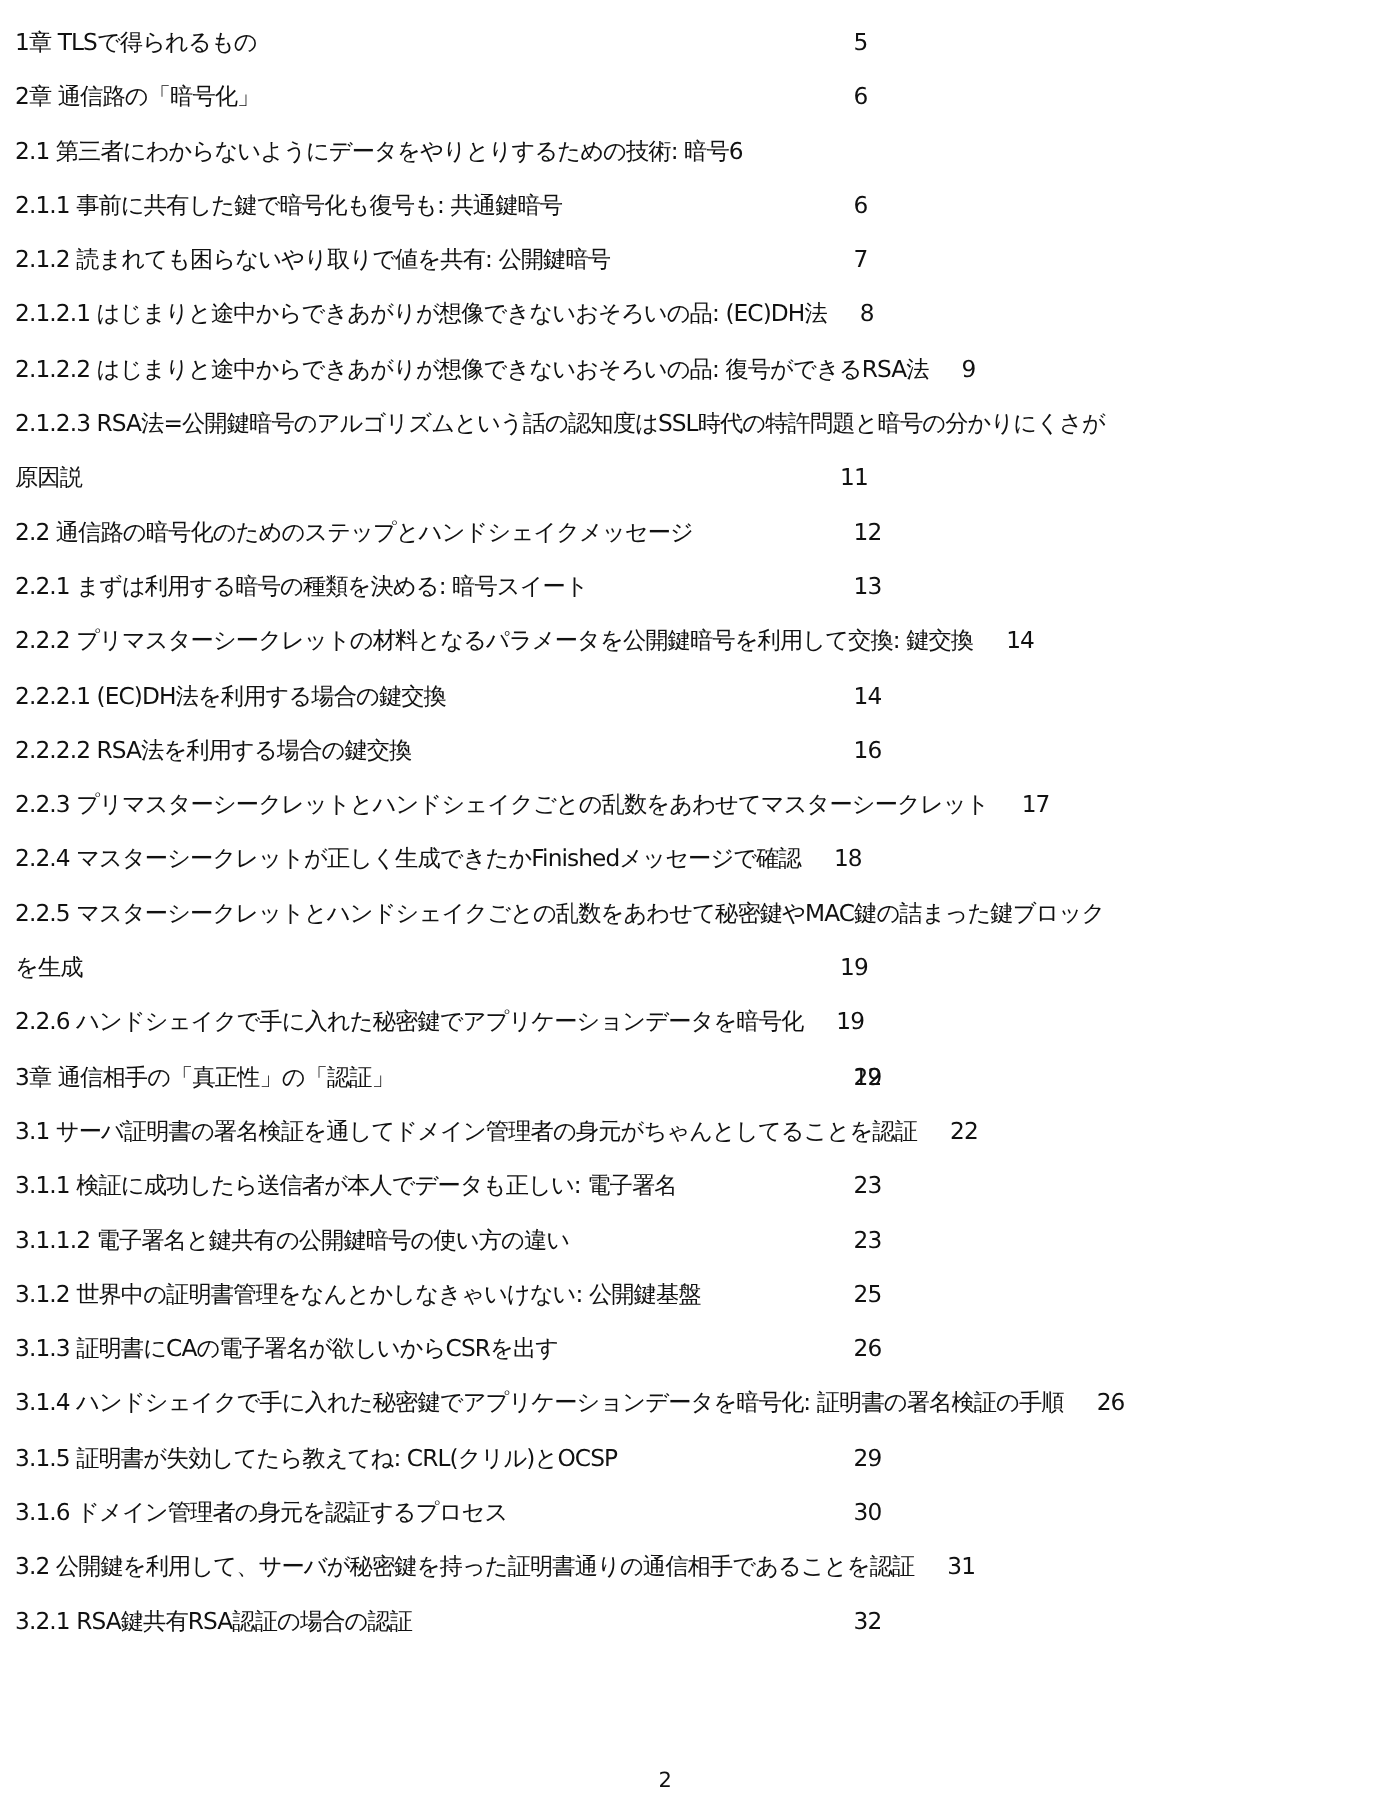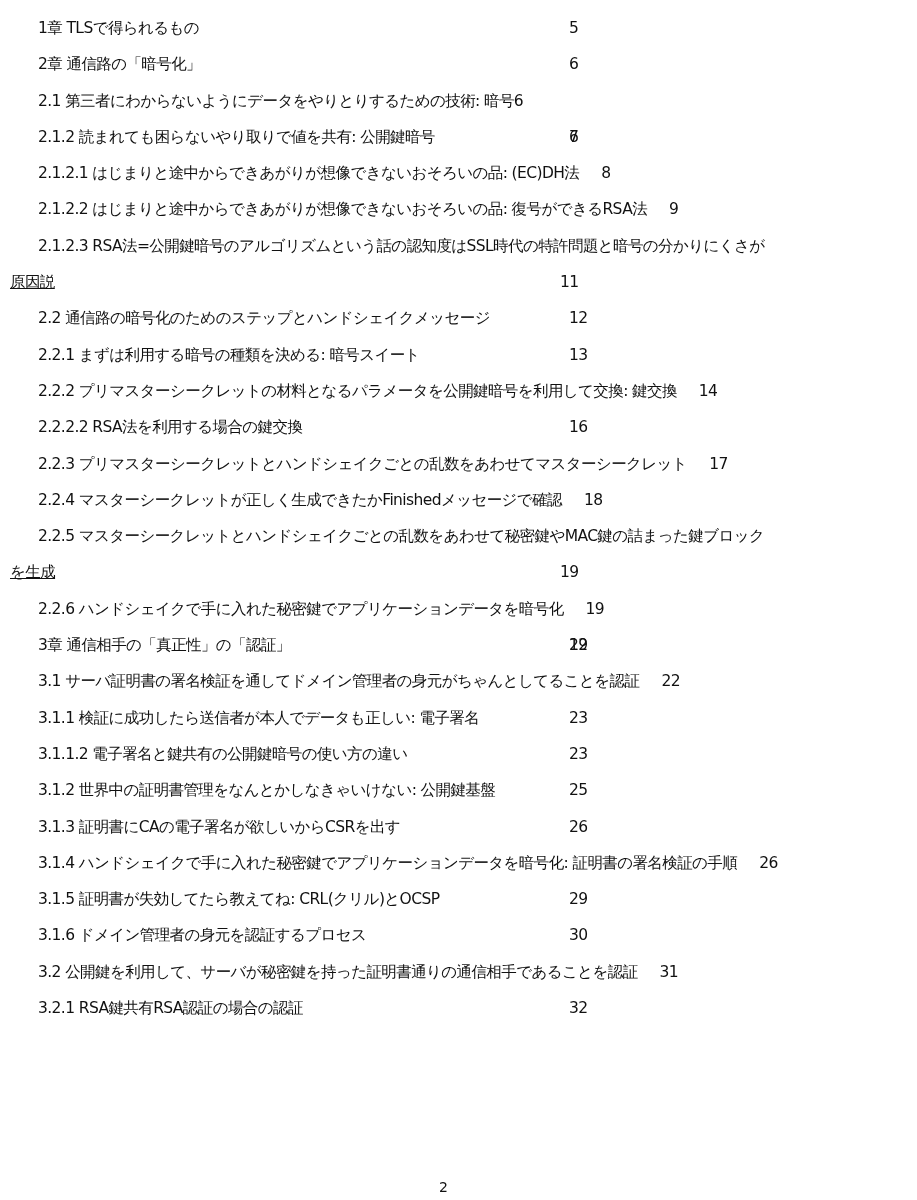--- a/index.html
+++ b/index.html
@@ -8,27 +8,27 @@
       font-family: "DejaVu Sans", "Liberation Sans", sans-serif;
       color: #111111;
     }
     .toc { position: absolute; left: 10px; top: 10px; width: 900px; }
     .entry {
       position: relative;
       font-size: 15.5px;
       line-height: 36.3px;
       letter-spacing: -0.6px;
     }
-    .entry .title { display: inline; margin-left: 28px; }
+    .entry .title { display: inline; }
     .entry.tab .page {
       position: absolute; left: 559px; top: 0;
     }
     .entry.inline .page { margin-left: 22px; }
     .entry.inline.tight .page { margin-left: 0px; }
-    .entry.wrap .line2 { position: relative; display: block; text-decoration: underline; }
+    .entry.wrap .line2 { position: relative; display: block; }
     .entry.wrap .line2 .page { position: absolute; left: 550px; top: 0; text-align: right; }
     .entry .page { display: inline; }
     .footer-page {
       position: absolute; left: 439px; top: 1178px;
       font-size: 14px; line-height: 18px;
     }
   </style>
 </head>
 <body>
 
@@ -39,20 +39,21 @@
     <span class="page">5</span>
   </div>
   <div class="entry tab">
     <span class="title">2章 通信路の「暗号化」</span>
     <span class="page">6</span>
   </div>
   <div class="entry inline tight">
     <span class="title">2.1 第三者にわからないようにデータをやりとりするための技術: 暗号</span><span class="page">6</span>
   </div>
   <div class="entry tab">
+    <span class="title">2.1.1 事前に共有した鍵で暗号化も復号も: 共通鍵暗号</span>
     <span class="page">6</span>
   </div>
   <div class="entry tab">
     <span class="title">2.1.2 読まれても困らないやり取りで値を共有: 公開鍵暗号</span>
     <span class="page">7</span>
   </div>
   <div class="entry inline">
     <span class="title">2.1.2.1 はじまりと途中からできあがりが想像できないおそろいの品: (EC)DH法</span><span class="page">8</span>
   </div>
   <div class="entry inline">
@@ -68,20 +69,24 @@
   <div class="entry tab">
     <span class="title">2.2 通信路の暗号化のためのステップとハンドシェイクメッセージ</span>
     <span class="page">12</span>
   </div>
   <div class="entry tab">
     <span class="title">2.2.1 まずは利用する暗号の種類を決める: 暗号スイート</span>
     <span class="page">13</span>
   </div>
   <div class="entry inline">
     <span class="title">2.2.2 プリマスターシークレットの材料となるパラメータを公開鍵暗号を利用して交換: 鍵交換</span><span class="page">14</span>
+  </div>
+  <div class="entry tab">
+    <span class="title">2.2.2.1 (EC)DH法を利用する場合の鍵交換</span>
+    <span class="page">14</span>
   </div>
   <div class="entry tab">
     <span class="title">2.2.2.2 RSA法を利用する場合の鍵交換</span>
     <span class="page">16</span>
   </div>
   <div class="entry inline">
     <span class="title">2.2.3 プリマスターシークレットとハンドシェイクごとの乱数をあわせてマスターシークレット</span><span class="page">17</span>
   </div>
   <div class="entry inline">
     <span class="title">2.2.4 マスターシークレットが正しく生成できたかFinishedメッセージで確認</span><span class="page">18</span>

